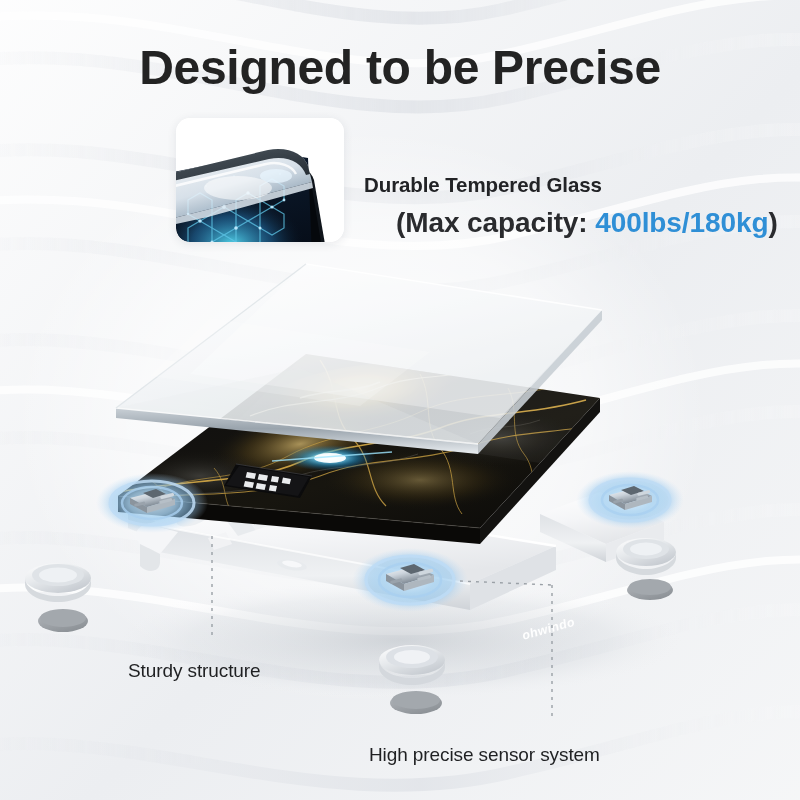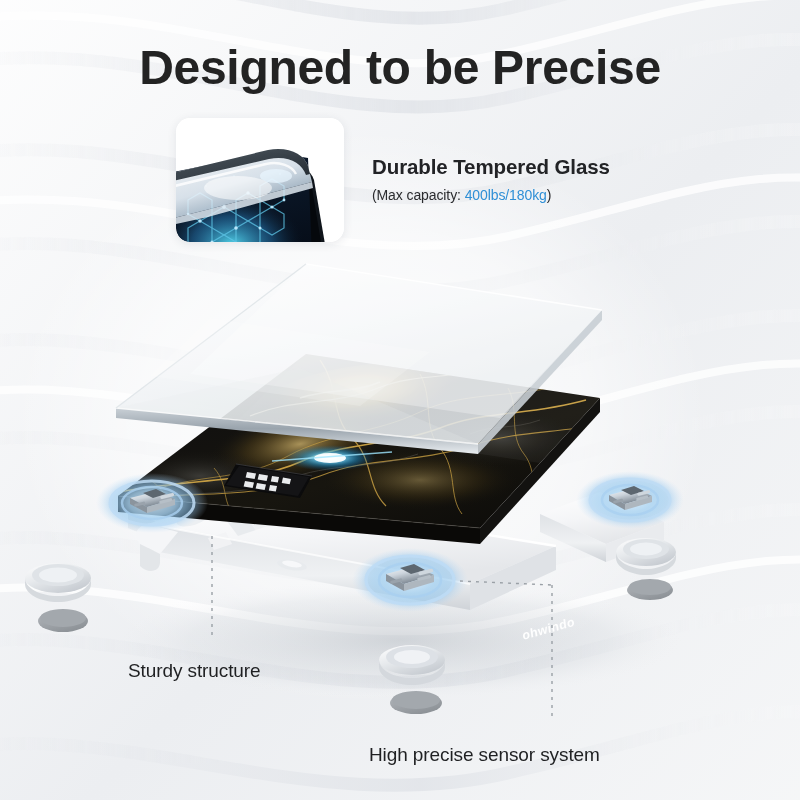--- a/index.html
+++ b/index.html
@@ -53,22 +53,22 @@
     letter-spacing: -0.3px;
     color: #232323;
   }
 
   
   .feature-row {
     position: absolute;
     left: 176px;
     top: 118px;
     display: flex;
-    align-items: center;
-    gap: 28px;
+    align-items: flex-end;
+    gap: 20px;
   }
 
   .glass-card {
     position: relative;
     width: 168px;
     height: 124px;
     border-radius: 14px;
     background: #ffffff;
     box-shadow: 0 2px 10px rgba(40,50,70,0.10);
     overflow: hidden;
@@ -79,26 +79,27 @@
   .feature-text { padding-bottom: 2px; }
   .feature-title {
     font-size: 20.5px;
     font-weight: 700;
     color: #222326;
     letter-spacing: -0.1px;
     line-height: 1.25;
   }
   .feature-sub {
     margin-top: 7px;
-    font-size: 14px;
-    font-weight: 400;
+    font-size: 28px;
+    font-weight: 700;
     color: #2a2b2e;
     letter-spacing: -0.1px;
     line-height: 1.25;
     white-space: nowrap;
+    margin-left: 32px;
   }
   .hl { color: #2f8fd6; }
 
   
   .scene {
     position: absolute;
     left: 0;
     top: 248px;
     width: 800px;
     height: 470px;

